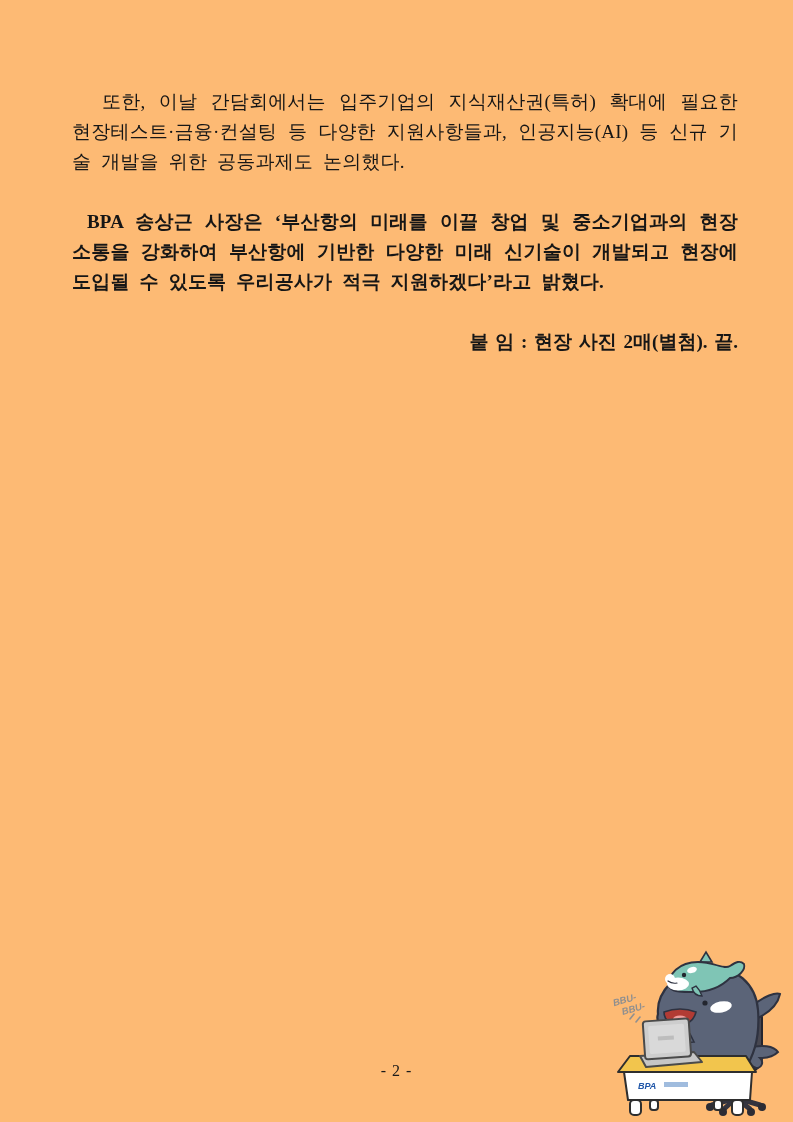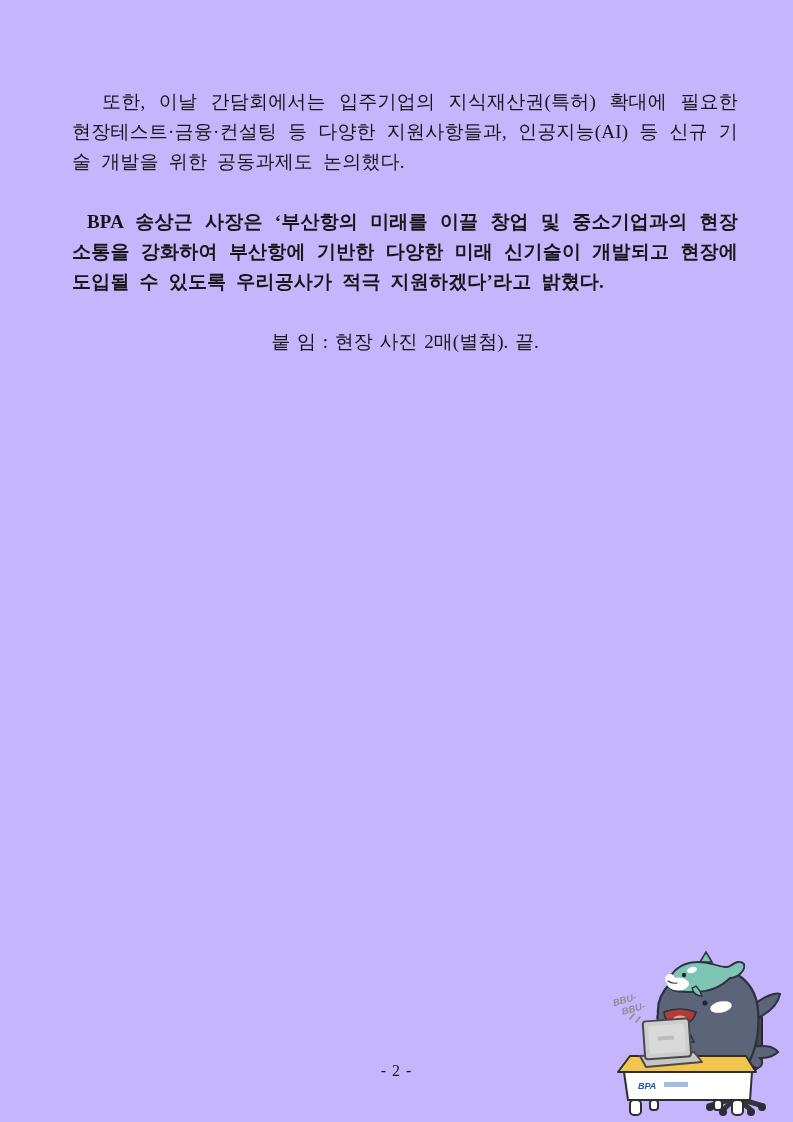--- a/index.html
+++ b/index.html
@@ -2,34 +2,34 @@
 <html><head>
 <meta charset="utf-8">
 <style>
   :root{
     --orca:#5b6478; --orca-line:#2e3240; --dolphin:#7fc5b5;
     --desk:#f2c54d; --chair:#474751; --logo:#2056a8;
     --mouth:#b23b34; --tongue:#f09e9e; --laptop:#cdcdcd; --speech:#8f8f8f;
   }
   html,body{margin:0;padding:0;background:#ffffff;}
   .page{
-    position:relative; width:793px; height:1122px; background:#c4b5fd;
+    position:relative; width:793px; height:1122px; background:#fdba74;
     font-family:"Liberation Serif","DejaVu Serif",serif; color:#161616;
     overflow:hidden; margin:0 auto;
   }
   .content{position:absolute; left:72px; top:87px; width:666px;}
   .body-para{
     font-size:19px; line-height:30px; text-align:justify;
     margin:0 0 30px 0; word-spacing:5px; letter-spacing:0.2px;
   }
   .indent-a{text-indent:30px;}
   .indent-b{text-indent:15px;font-weight:bold;}
   .attachment{
     font-size:19px; line-height:30px; margin:30px 0 4px 0;
-    word-spacing:2px; text-align:center;
+    word-spacing:2px; text-align:right;font-weight:bold;
   }
   .page-number{
     position:absolute; left:0; top:1062px; width:100%;
     text-align:center; font-size:16px; letter-spacing:1px; color:#1a1a1a;
   }
   .mascot{position:absolute; left:606px; top:948px; width:184px; height:172px;}
   .speech-txt{
     font-family:"Liberation Sans","DejaVu Sans",sans-serif;
     font-size:9.5px; font-weight:bold; font-style:italic; fill:var(--speech);
   }

